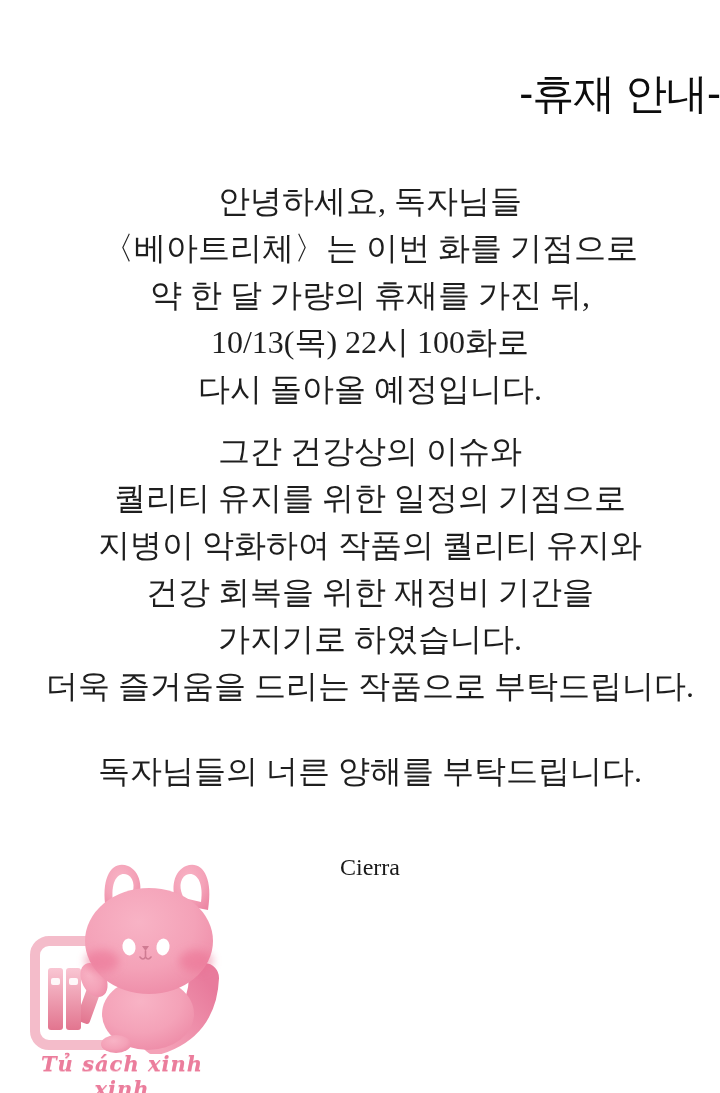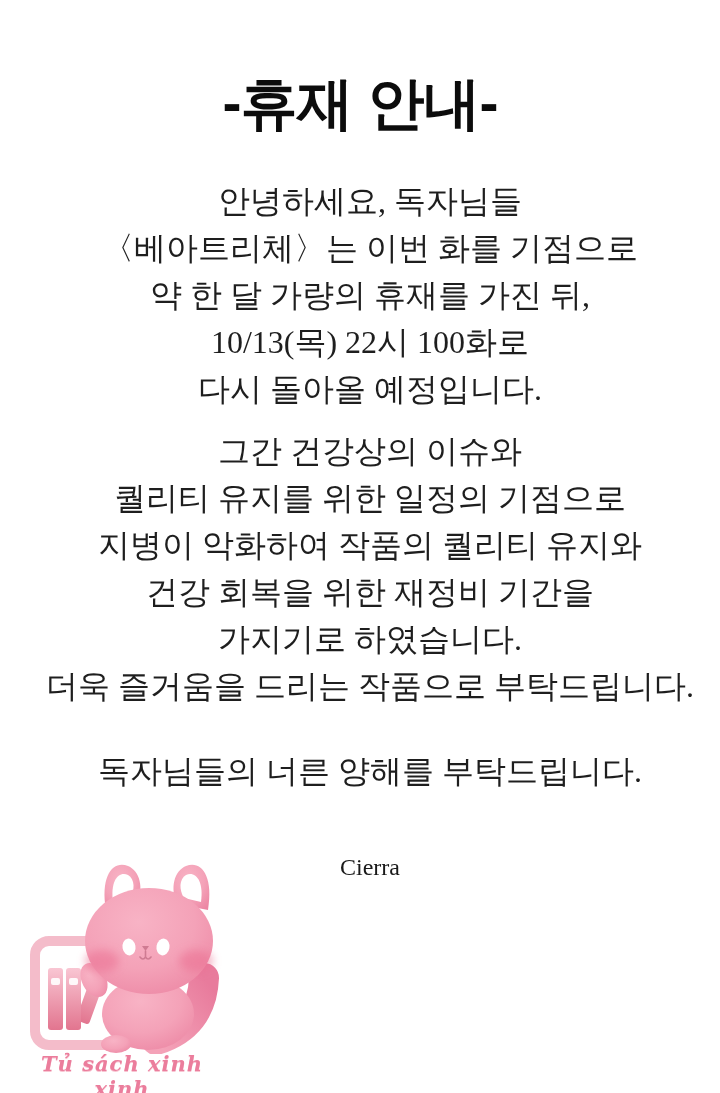--- a/index.html
+++ b/index.html
@@ -10,24 +10,24 @@
     position: relative;
     overflow: hidden;
     font-family: "Liberation Serif", serif;
     color: #1d1d1d;
   }
   .notice-title {
     position: absolute;
     top: 66px;
     left: 0;
     width: 100%;
-    text-align: center;
+    text-align: right;
     font-family: "Liberation Sans", sans-serif;
-    font-weight: 700;
-    font-size: 57px;
+    font-weight: 400;
+    font-size: 42px;
     letter-spacing: -1px;
     color: #0c0c0c;
   }
   .notice-body {
     position: absolute;
     top: 178px;
     left: 10px;
     width: 100%;
     text-align: center;
     font-size: 32px;

